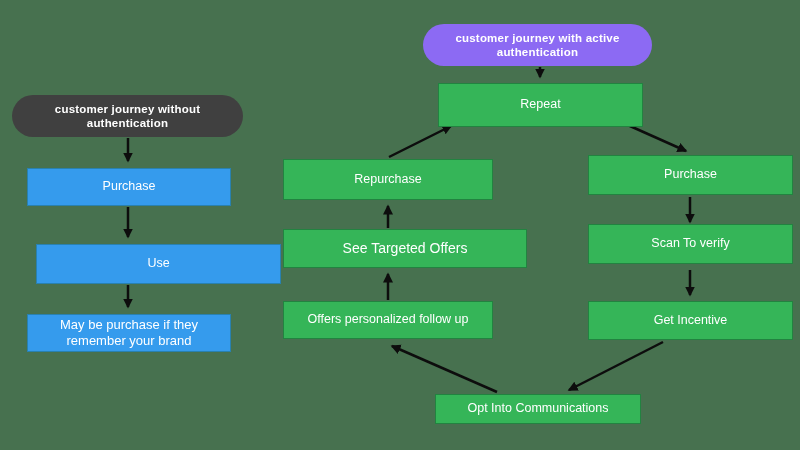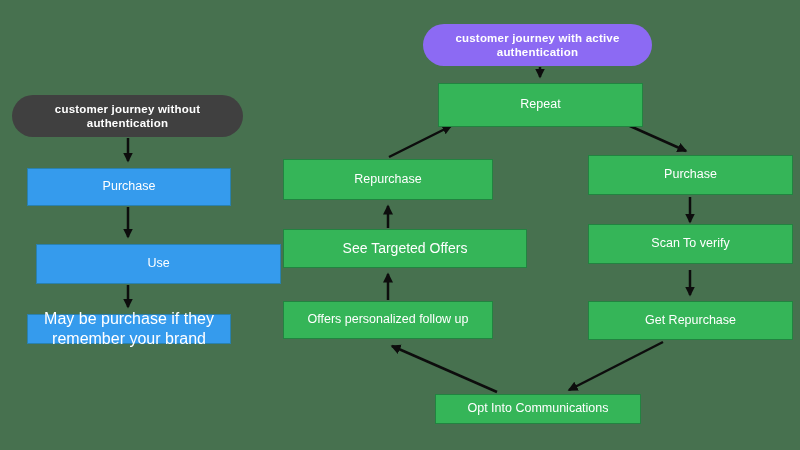--- a/index.html
+++ b/index.html
@@ -28,21 +28,21 @@
   }
   .green{background:#35b558;border:1px solid rgba(10,70,35,.45);}
   .blue{background:#359bed;border:1px solid rgba(20,80,60,.35);}
   .orange{background:#404040;}
   .purple{background:#8c6af3;}
 
   
   .box-lh   {left:12px;  top:95px;  width:231px; height:42px;}
   .box-l1   {left:27px;  top:168px; width:204px; height:38px;}
   .box-l2   {left:36px;  top:244px; width:245px; height:40px;}
-  .box-l3   {left:27px;  top:314px; width:204px; height:30px; font-size:16px; padding:2px 2px;}
+  .box-l3   {left:27px;  top:314px; width:204px; height:38px; font-size:13px; padding:2px 2px;}
 
   
   .box-rh   {left:423px; top:24px;  width:229px; height:42px;}
   .box-rep  {left:438px; top:83px;  width:205px; height:44px;}
   .box-m1   {left:283px; top:159px; width:210px; height:41px;}
   .box-m2   {left:283px; top:229px; width:244px; height:39px; font-size:14px;}
   .box-m3   {left:283px; top:301px; width:210px; height:38px;}
   .box-r1   {left:588px; top:155px; width:205px; height:40px;}
   .box-r2   {left:588px; top:224px; width:205px; height:40px;}
   .box-r3   {left:588px; top:301px; width:205px; height:39px;}
@@ -91,17 +91,17 @@
 
   <div class="node pill purple box-rh">customer journey with active authentication</div>
   <div class="node green box-rep">Repeat</div>
 
   <div class="node green box-m1">Repurchase</div>
   <div class="node green box-m2">See Targeted Offers</div>
   <div class="node green box-m3">Offers personalized follow up</div>
 
   <div class="node green box-r1">Purchase</div>
   <div class="node green box-r2">Scan To verify</div>
-  <div class="node green box-r3">Get Repurchase</div>
+  <div class="node green box-r3">Get Incentive</div>
 
   <div class="node green box-opt">Opt Into Communications</div>
 
 </div>
 
 </body></html>

